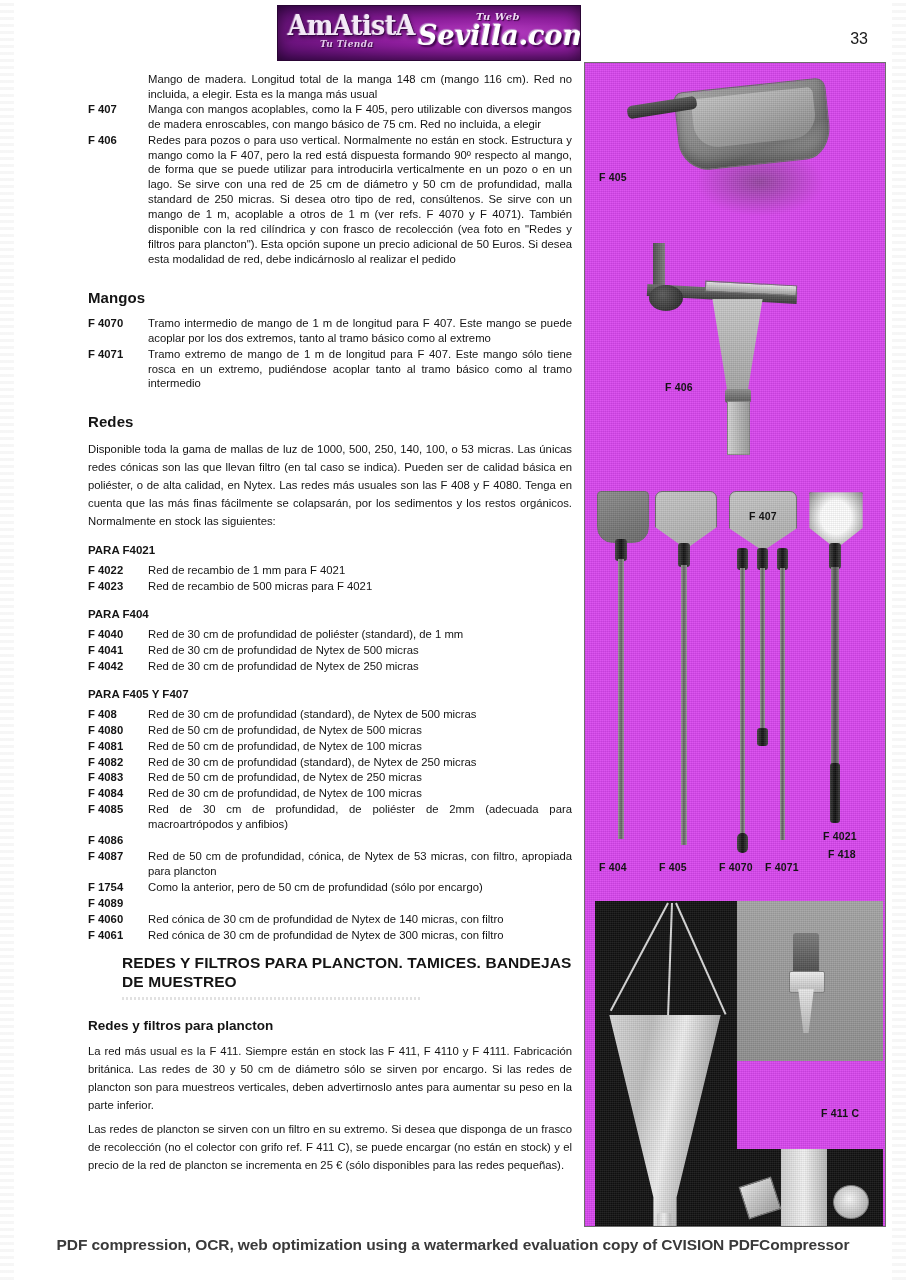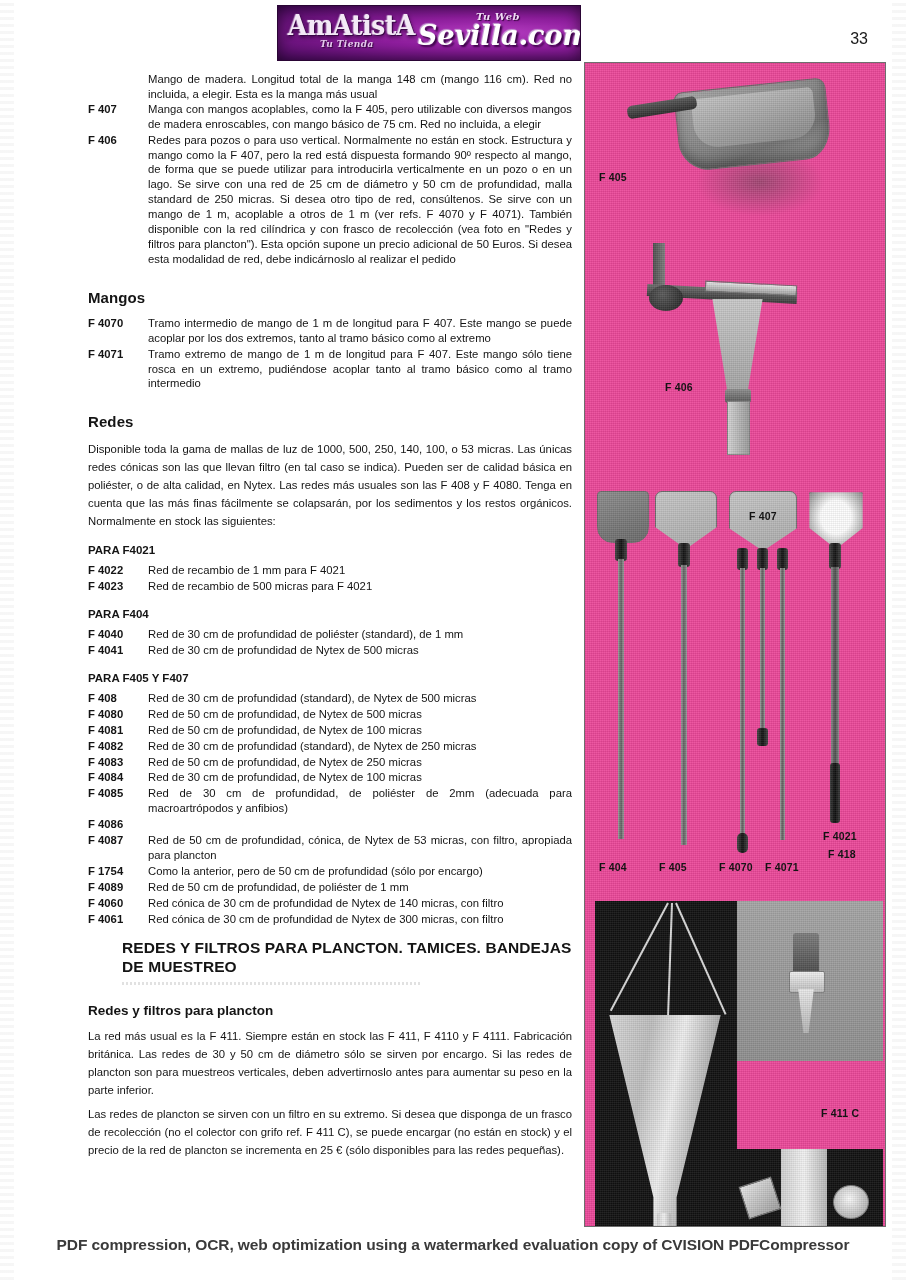--- a/index.html
+++ b/index.html
@@ -159,21 +159,21 @@
     opacity: .75;
   }
 
   
   .photo-panel {
     position: absolute;
     left: 584px;
     top: 62px;
     width: 300px;
     height: 1163px;
-    background: #ec4899;
+    background: #d946ef;
     border: 1px solid #6e6e6e;
     overflow: hidden;
   }
   .photo-panel .grain {
     position: absolute;
     inset: 0;
     background-image:
       repeating-linear-gradient(0deg, rgba(0,0,0,.05) 0 1px, rgba(255,255,255,.05) 1px 2px),
       repeating-linear-gradient(90deg, rgba(0,0,0,.04) 0 1px, rgba(255,255,255,.04) 1px 2px);
     pointer-events: none;
@@ -426,20 +426,24 @@
     <div class="group-label">PARA F404</div>
     <div class="list-block">
       <div class="entry">
         <div class="ref">F 4040</div>
         <div class="body">Red de 30 cm de profundidad de poliéster (standard), de 1 mm</div>
       </div>
       <div class="entry">
         <div class="ref">F 4041</div>
         <div class="body">Red de 30 cm de profundidad de Nytex de 500 micras</div>
       </div>
+      <div class="entry">
+        <div class="ref">F 4042</div>
+        <div class="body">Red de 30 cm de profundidad de Nytex de 250 micras</div>
+      </div>
     </div>
 
     <div class="group-label">PARA F405 Y F407</div>
     <div class="list-block">
       <div class="entry">
         <div class="ref">F 408</div>
         <div class="body">Red de 30 cm de profundidad (standard), de Nytex de 500 micras</div>
       </div>
       <div class="entry">
         <div class="ref">F 4080</div>
@@ -471,21 +475,20 @@
       <div class="entry">
         <div class="ref">F 4087</div>
         <div class="body">Red de 50 cm de profundidad, cónica, de Nytex de 53 micras, con filtro, apropiada para plancton</div>
       </div>
       <div class="entry">
         <div class="ref">F 1754</div>
         <div class="body">Como la anterior, pero de 50 cm de profundidad (sólo por encargo)</div>
       </div>
       <div class="entry">
         <div class="ref">F 4089</div>
-        <div class="body">Red de 50 cm de profundidad, de poliéster de 1 mm</div>
       </div>
       <div class="entry">
         <div class="ref">F 4060</div>
         <div class="body">Red cónica de 30 cm de profundidad de Nytex de 140 micras, con filtro</div>
       </div>
       <div class="entry">
         <div class="ref">F 4061</div>
         <div class="body">Red cónica de 30 cm de profundidad de Nytex de 300 micras, con filtro</div>
       </div>
     </div>

